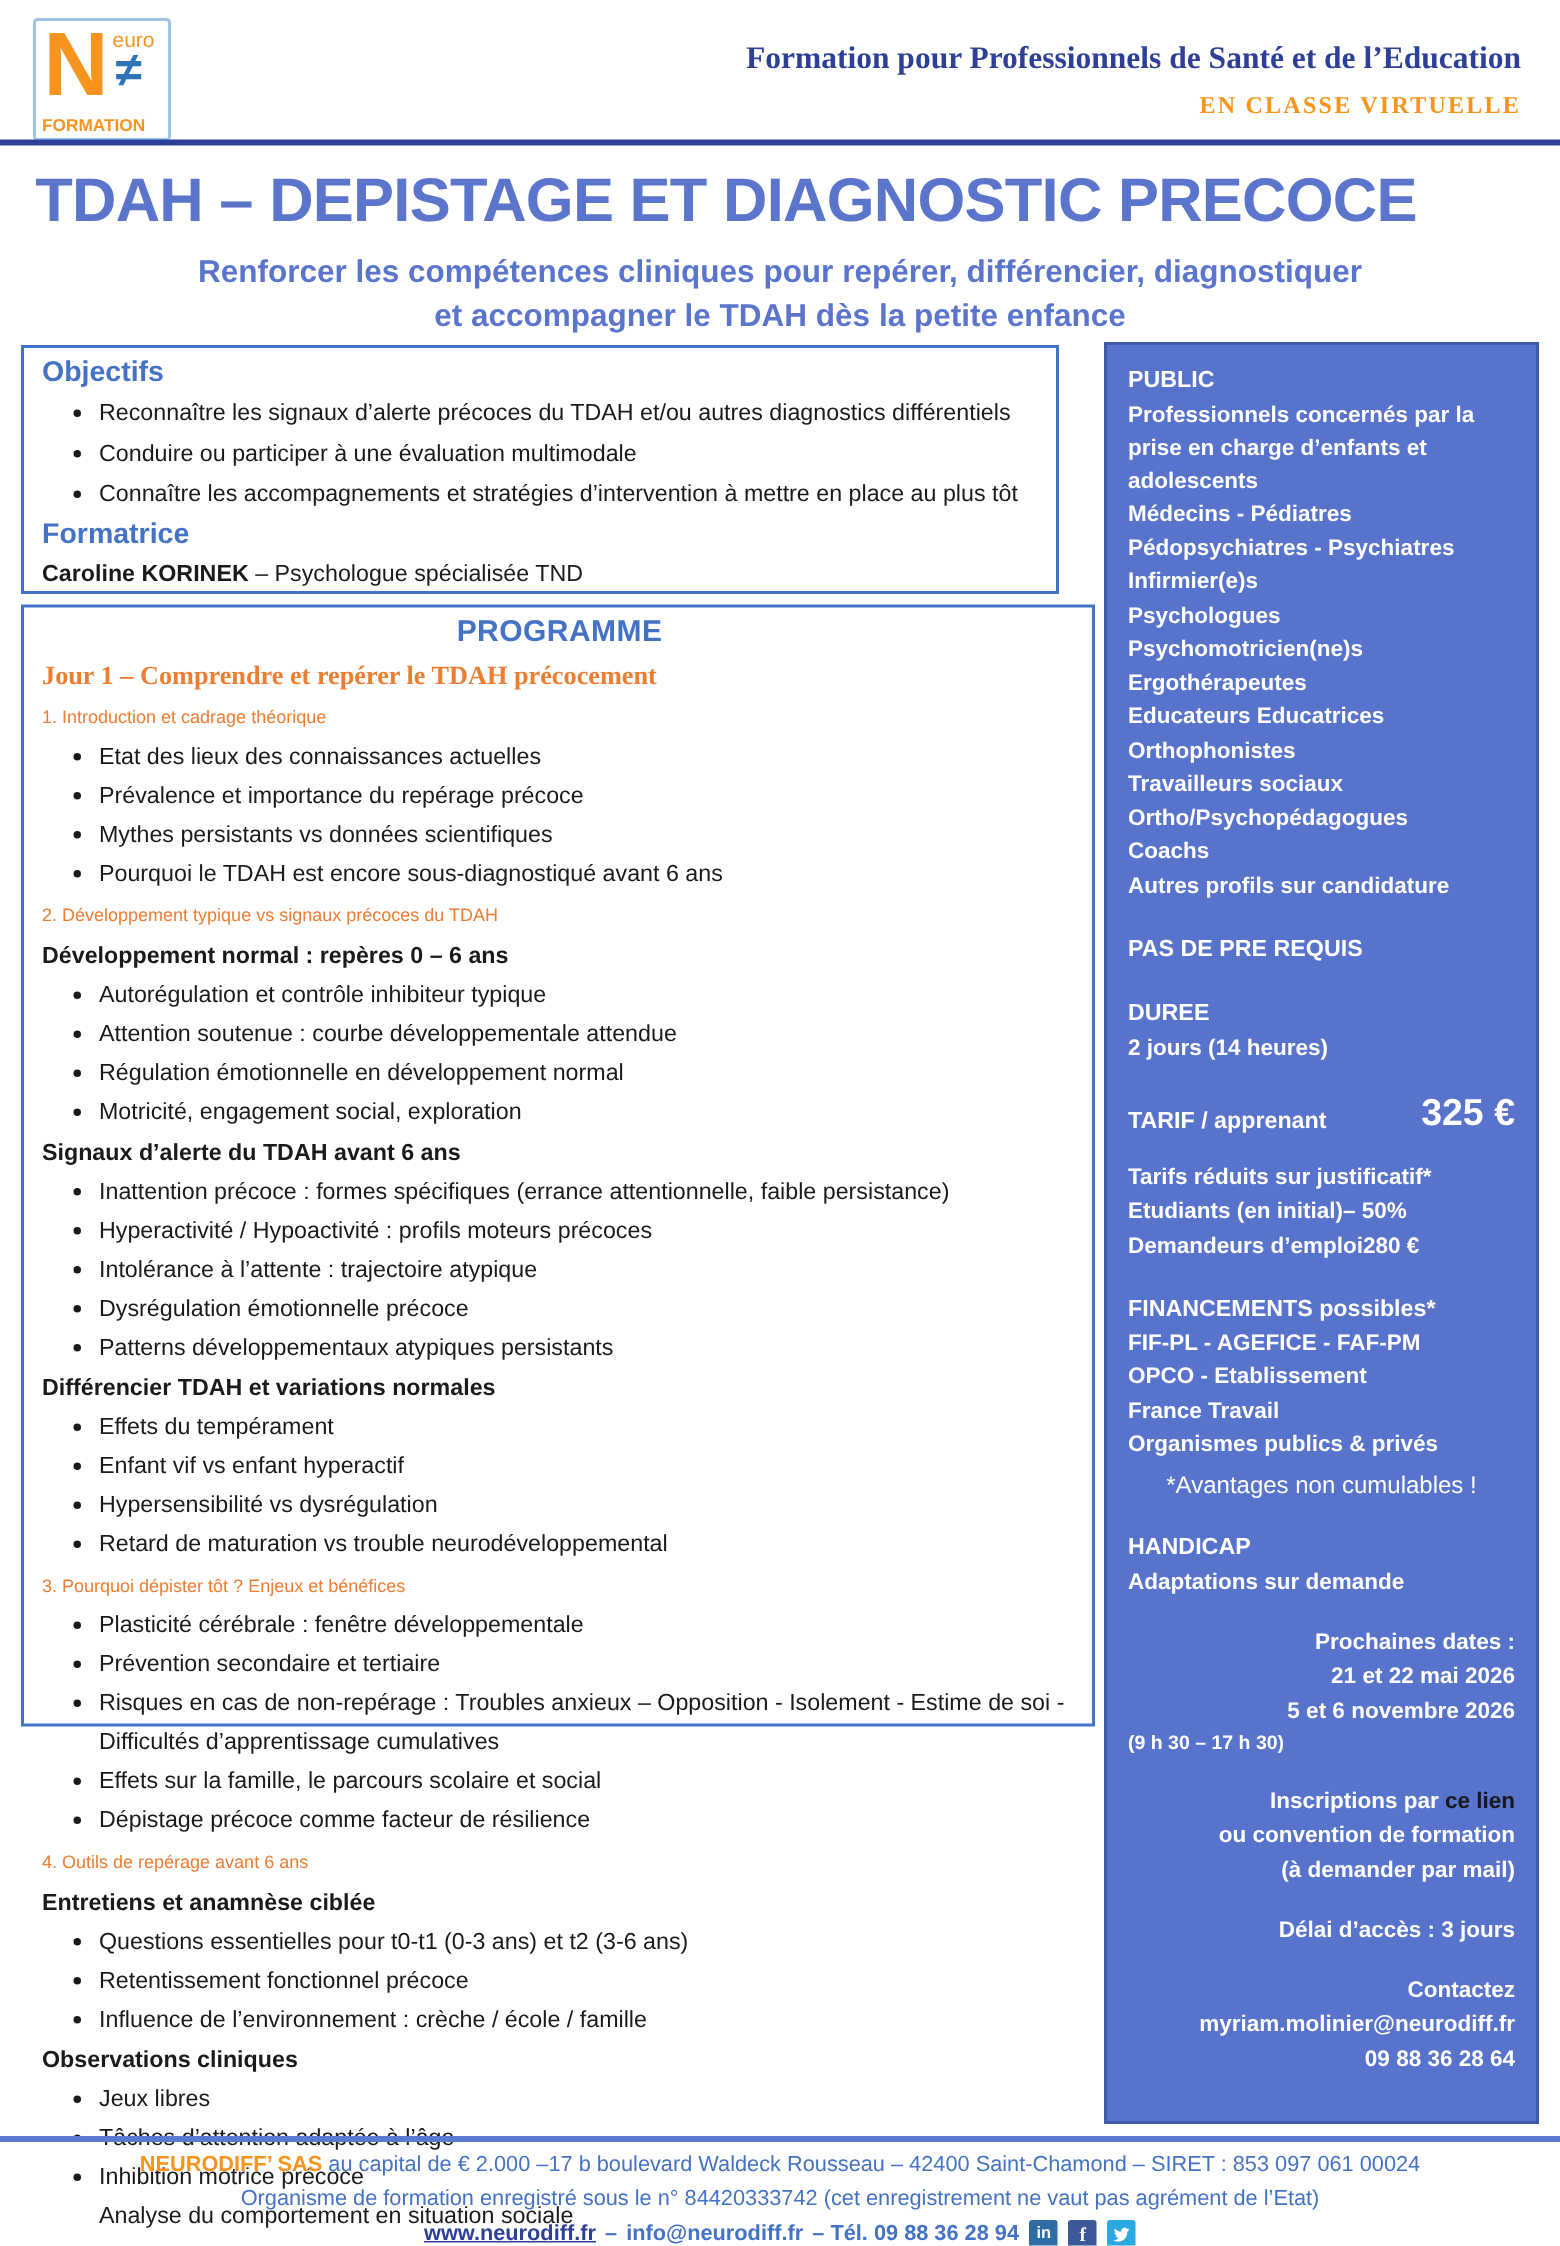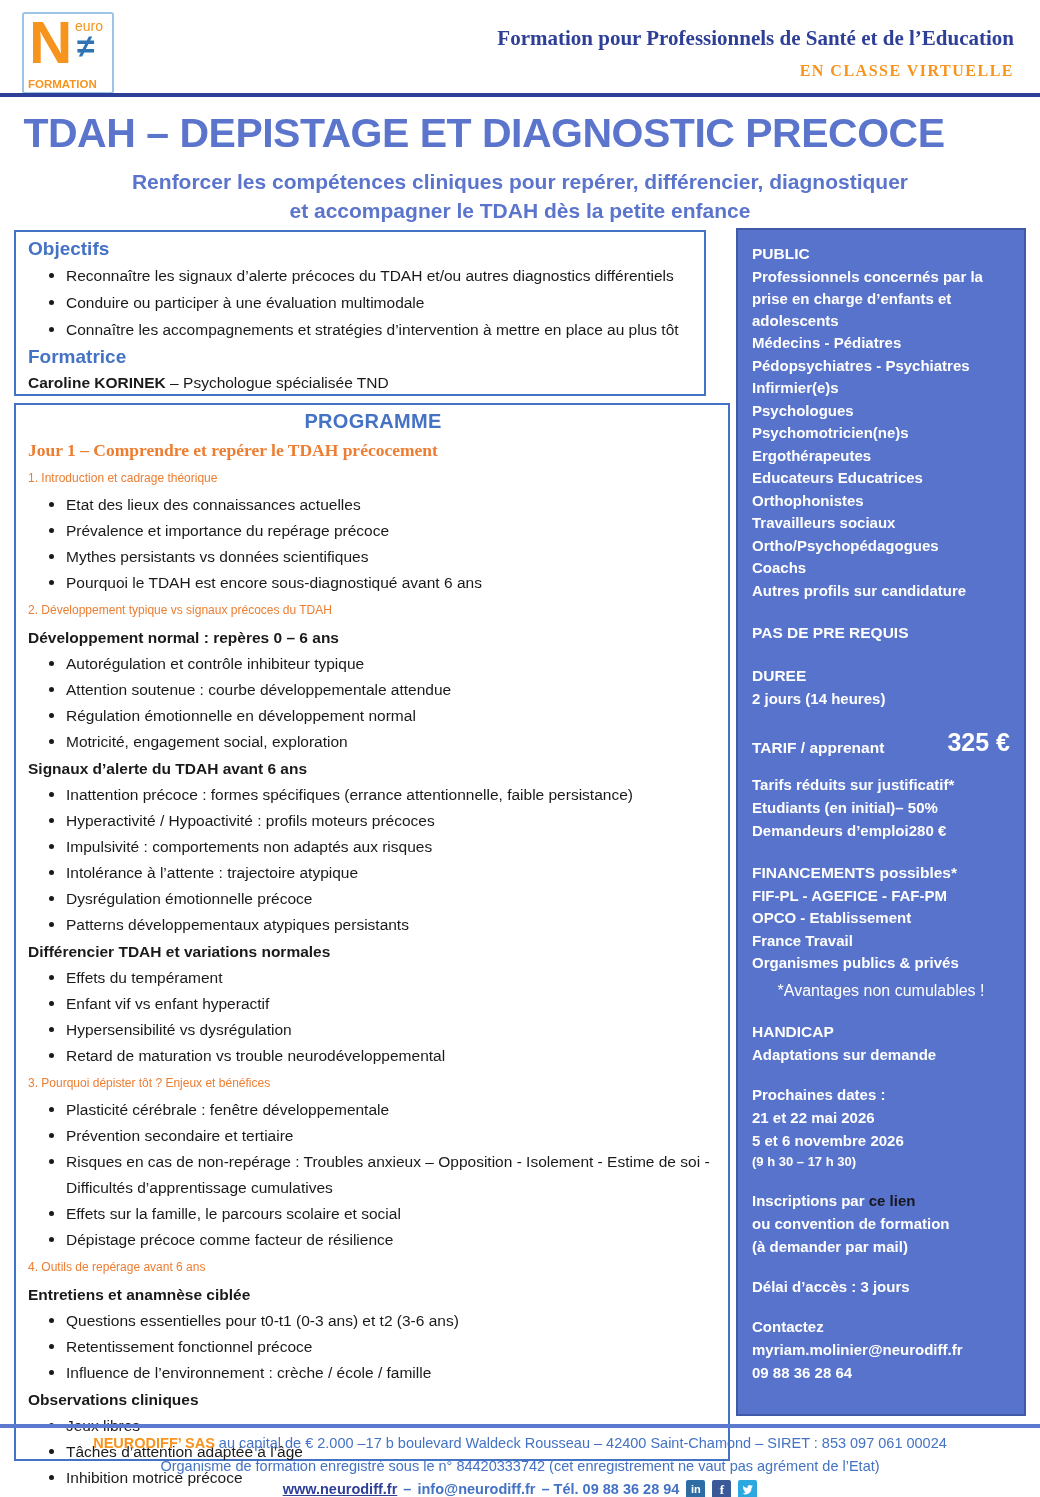--- a/index.html
+++ b/index.html
@@ -34,40 +34,40 @@
 
   
   .objectifs{position:absolute;left:14px;top:230px;width:692px;height:166px;border:2px solid var(--accent);padding:3px 12px;background:#fff;}
   .box-heading{color:var(--accent);font-weight:bold;font-size:19px;line-height:27px;}
   .b-row{position:relative;padding-left:38px;line-height:27px;font-size:15.5px;color:var(--text);}
   .dot{position:absolute;left:21px;top:11px;width:5px;height:5px;border-radius:50%;background:var(--text);}
   .trainer{font-size:15.5px;line-height:25px;color:var(--text);}
   .trainer-name{font-weight:bold;}
 
   
-  .programme{position:absolute;left:14px;top:403px;width:716px;height:1058px;border:2px solid var(--accent);padding:2px 10px 0 12px;background:#fff;}
+  .programme{position:absolute;left:14px;top:403px;width:716px;height:748px;border:2px solid var(--accent);padding:2px 10px 0 12px;background:#fff;}
   .prog-heading{text-align:center;color:var(--accent);font-weight:bold;font-size:20px;line-height:29px;letter-spacing:0.3px;}
   .p-day{font-family:"Liberation Serif",serif;font-weight:bold;color:var(--orange-heading);font-size:17.5px;line-height:28px;}
   .p-section{font-family:Liberation Sans, sans-serif;color:var(--orange-heading);font-size:12px;line-height:28px;}
   .p-subhead{font-weight:bold;font-size:15.5px;line-height:27px;color:var(--text);}
   .programme .b-row{line-height:26px;}
   .programme .dot{top:10px;}
 
   
   .sidebar{position:absolute;left:736px;top:228px;width:290px;height:1188px;background:var(--sidebar-bg);border:2px solid var(--sidebar-border);padding:10px 14px;color:#fff;}
   .s-head{font-weight:bold;font-size:15.5px;line-height:24px;margin-top:2px;}
   .s-bold{font-weight:bold;font-size:15px;line-height:22px;}
   .s-text{font-weight:bold;font-size:15px;line-height:22.5px;}
   .s-gap{height:17px;}
   .s-tarif{display:flex;justify-content:space-between;align-items:flex-end;}
   .s-tarif-label{font-weight:bold;font-size:15.5px;}
   .s-tarif-value{font-weight:bold;font-size:25px;}
   .s-kv{display:flex;font-weight:bold;font-size:15px;line-height:23px;}
   .s-note{font-weight:normal;font-size:16px;line-height:20px;margin-top:6px;text-align:center;}
-  .s-center{text-align:left;font-weight:bold;font-size:15px;line-height:23px;}
+  .s-center{text-align:right;font-weight:bold;font-size:15px;line-height:23px;}
   .s-centersmall{text-align:left;font-weight:bold;font-size:13px;line-height:20px;}
   .s-link{color:var(--link-dark);}
   .keep-space{white-space:pre-wrap;}
 
   
   .rule-bottom{position:absolute;left:0;top:1424px;width:1040px;height:4px;background:#5B79CE;}
   .footer{position:absolute;left:0;top:1432px;width:1040px;text-align:center;color:var(--accent);font-size:14.5px;line-height:23px;}
   .footer .company{color:var(--orange);font-weight:bold;}
   .footer-line3{font-weight:bold;display:flex;justify-content:center;align-items:center;gap:2px;}
   .footer-link{color:var(--navy);text-decoration:underline;cursor:pointer;}
@@ -124,21 +124,20 @@
         <div class="b-row"><span class="dot"></span><span class="b-text">Pourquoi le TDAH est encore sous-diagnostiqué avant 6 ans</span></div>
         <div class="p-section">2. Développement typique vs signaux précoces du TDAH</div>
         <div class="p-subhead">Développement normal : repères 0 – 6 ans</div>
         <div class="b-row"><span class="dot"></span><span class="b-text">Autorégulation et contrôle inhibiteur typique</span></div>
         <div class="b-row"><span class="dot"></span><span class="b-text">Attention soutenue : courbe développementale attendue</span></div>
         <div class="b-row"><span class="dot"></span><span class="b-text">Régulation émotionnelle en développement normal</span></div>
         <div class="b-row"><span class="dot"></span><span class="b-text">Motricité, engagement social, exploration</span></div>
         <div class="p-subhead">Signaux d’alerte du TDAH avant 6 ans</div>
         <div class="b-row"><span class="dot"></span><span class="b-text">Inattention précoce : formes spécifiques (errance attentionnelle, faible persistance)</span></div>
         <div class="b-row"><span class="dot"></span><span class="b-text">Hyperactivité / Hypoactivité : profils moteurs précoces</span></div>
-        <div class="b-row"><span class="dot"></span><span class="b-text">Impulsivité : comportements non adaptés aux risques</span></div>
         <div class="b-row"><span class="dot"></span><span class="b-text">Intolérance à l’attente : trajectoire atypique</span></div>
         <div class="b-row"><span class="dot"></span><span class="b-text">Dysrégulation émotionnelle précoce</span></div>
         <div class="b-row"><span class="dot"></span><span class="b-text">Patterns développementaux atypiques persistants</span></div>
         <div class="p-subhead">Différencier TDAH et variations normales</div>
         <div class="b-row"><span class="dot"></span><span class="b-text">Effets du tempérament</span></div>
         <div class="b-row"><span class="dot"></span><span class="b-text">Enfant vif vs enfant hyperactif</span></div>
         <div class="b-row"><span class="dot"></span><span class="b-text">Hypersensibilité vs dysrégulation</span></div>
         <div class="b-row"><span class="dot"></span><span class="b-text">Retard de maturation vs trouble neurodéveloppemental</span></div>
         <div class="p-section">3. Pourquoi dépister tôt ? Enjeux et bénéfices</div>
         <div class="b-row"><span class="dot"></span><span class="b-text">Plasticité cérébrale : fenêtre développementale</span></div>

